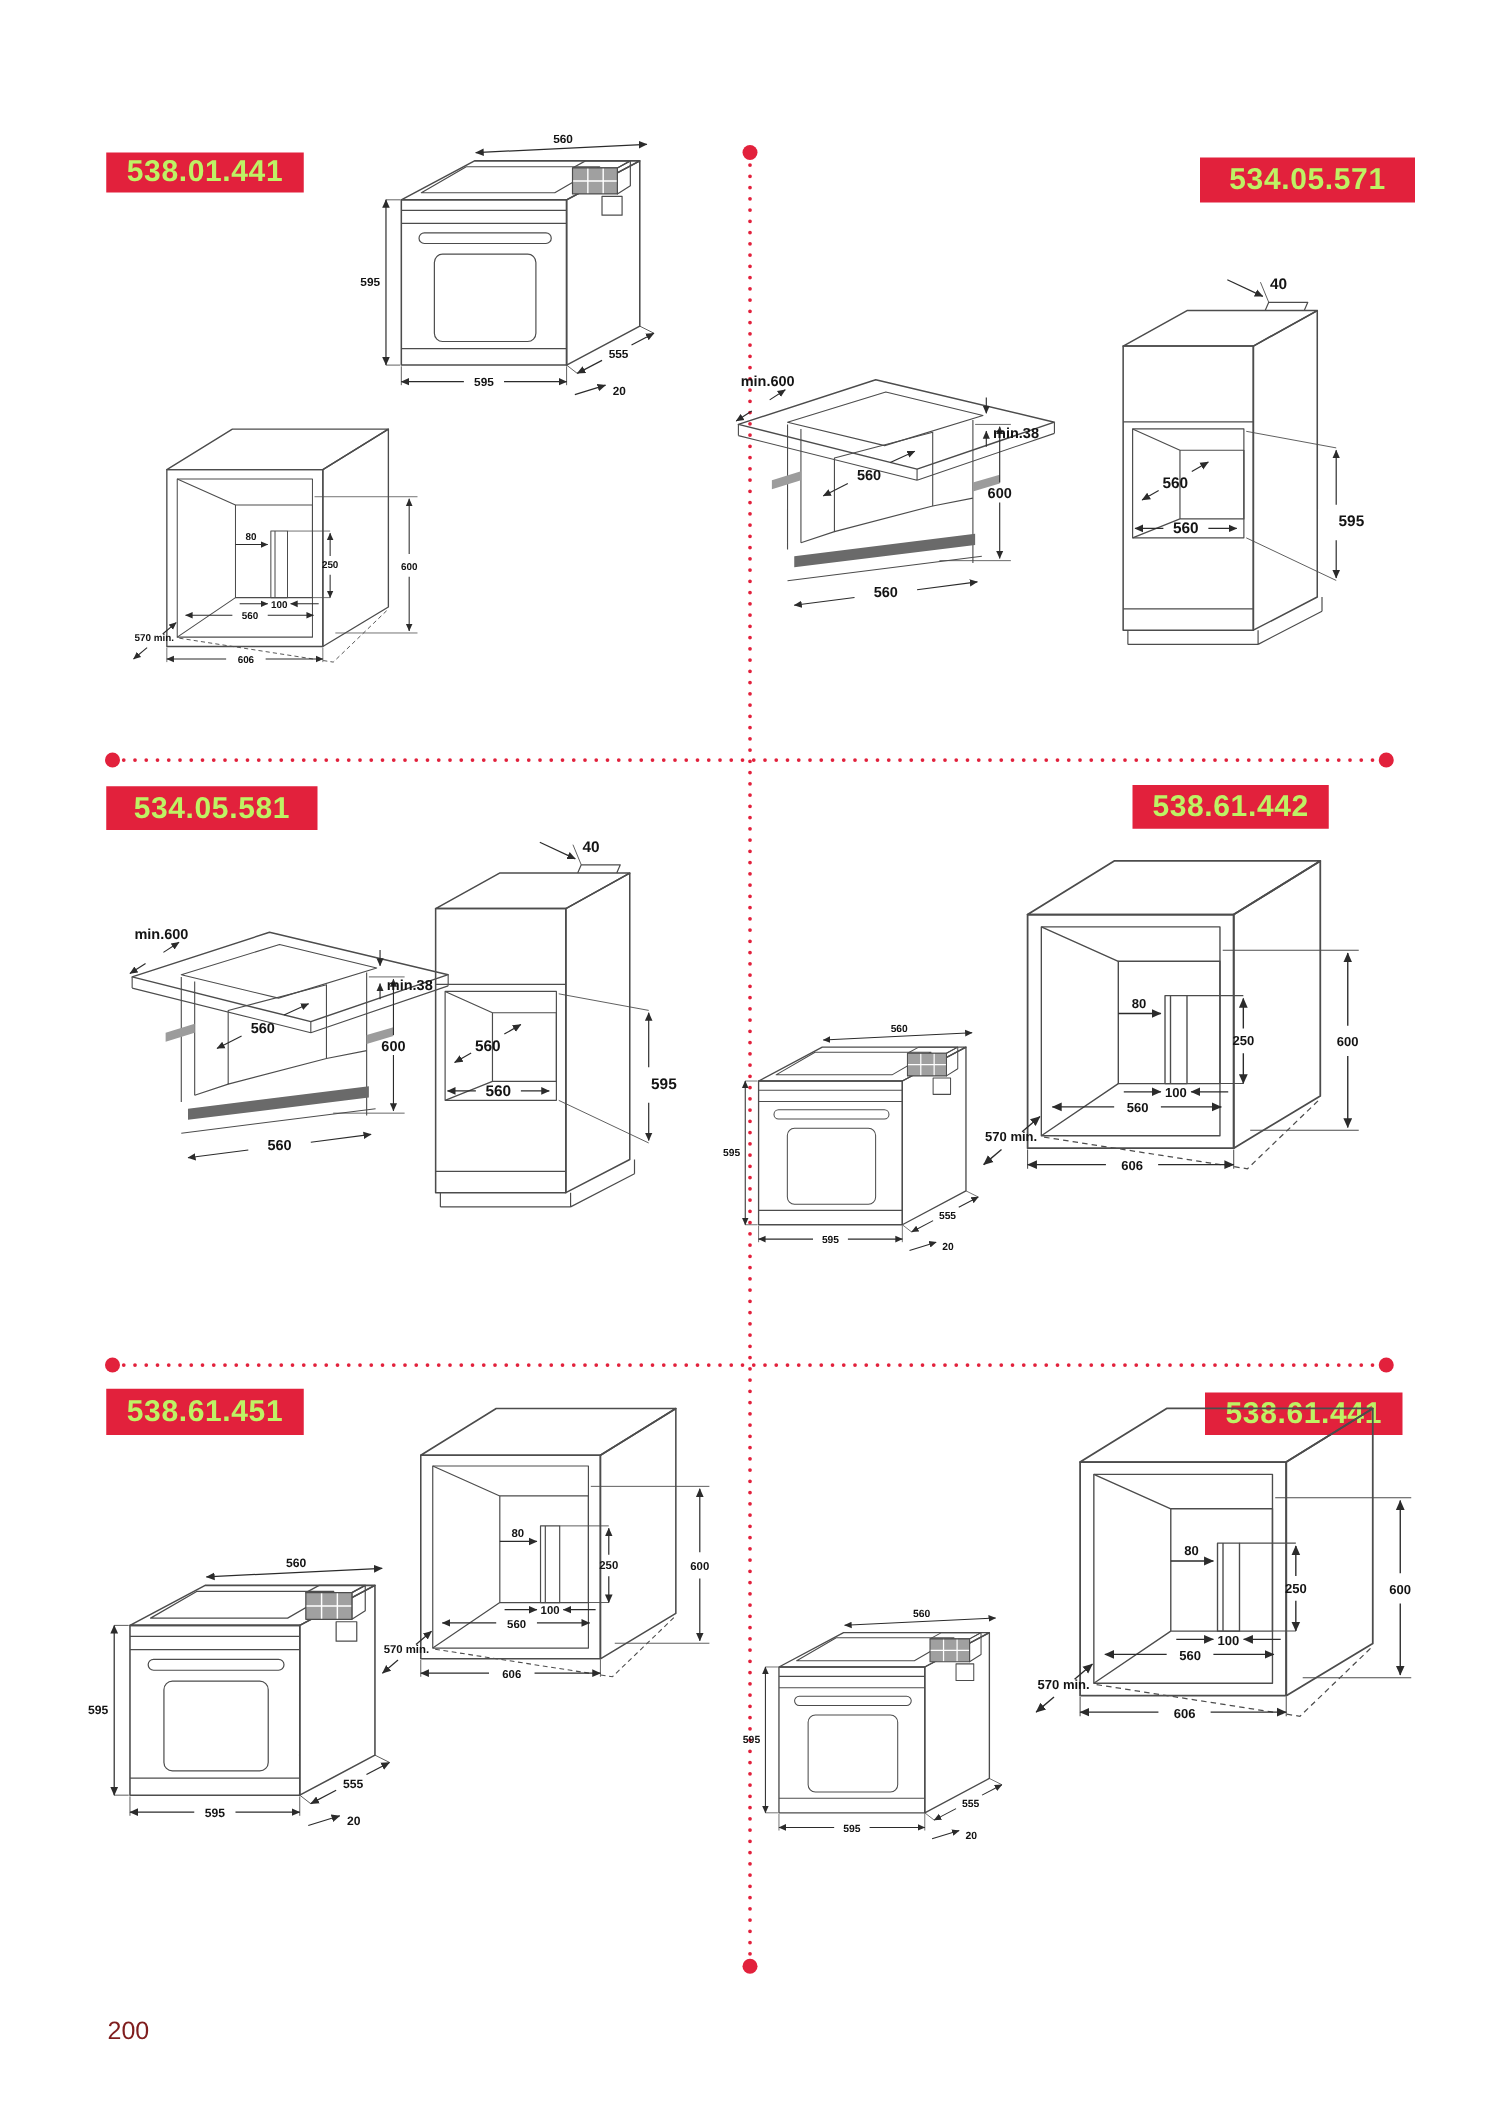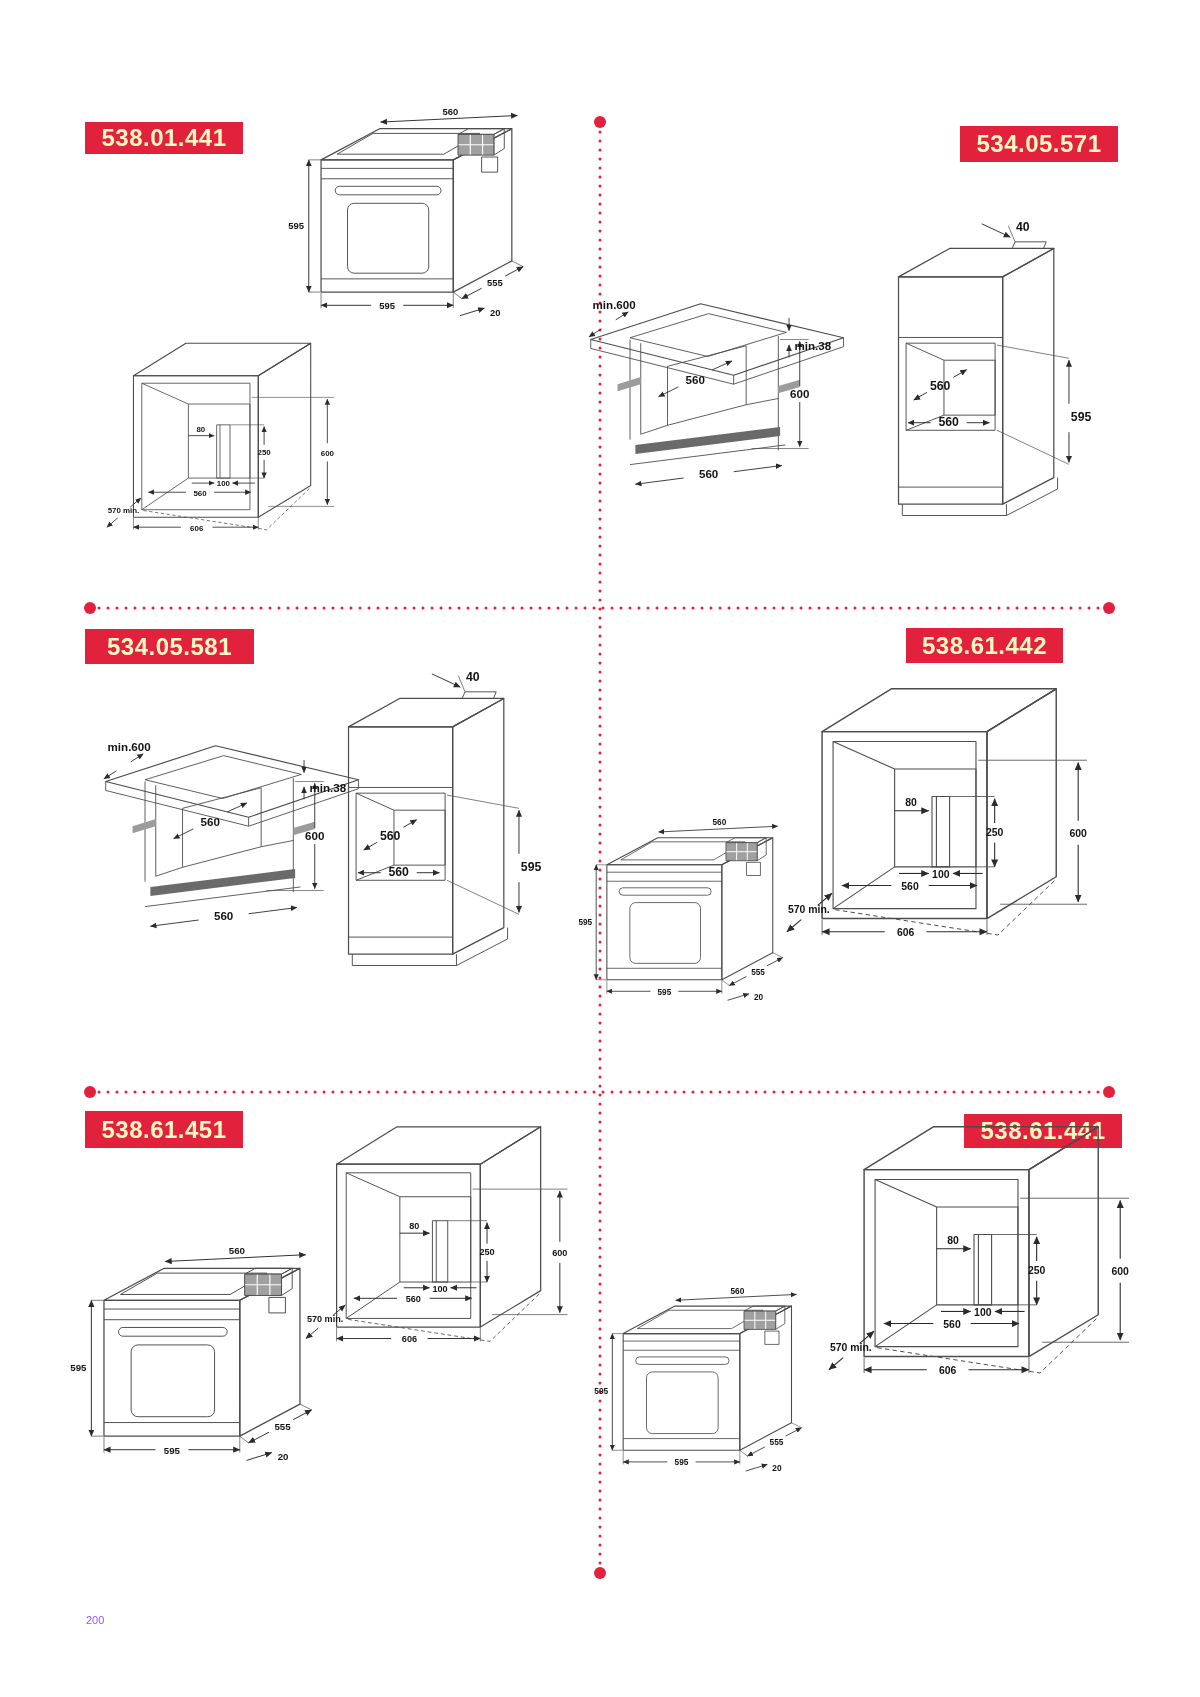--- a/index.html
+++ b/index.html
@@ -1,38 +1,38 @@
 <!DOCTYPE html>
 <html><head>
 <meta charset="utf-8">
 <style>
   html,body{margin:0;padding:0;background:#fff;}
   .page{position:relative;width:1200px;height:1697px;background:#ffffff;overflow:hidden;
         font-family:"Liberation Sans",sans-serif;}
   .grid{position:absolute;left:0;top:0;pointer-events:none;}
   .dots{stroke:#e2213c;stroke-width:3;stroke-dasharray:0 9;stroke-linecap:round;fill:none;}
   .enddot{fill:#e2213c;}
-  .badge{position:absolute;background:#e2213c;color:#fef9c3;display:flex;align-items:center;
+  .badge{position:absolute;background:#e2213c;color:#bef264;display:flex;align-items:center;
          justify-content:center;font-weight:700;font-size:24px;letter-spacing:.5px;}
   .draw{position:absolute;overflow:visible;}
   .ln{fill:none;stroke:#4c4c4c;stroke-width:1.3;stroke-linejoin:round;}
   .ln2{fill:none;stroke:#4c4c4c;stroke-width:1;stroke-linejoin:round;}
   .thin{fill:none;stroke:#4c4c4c;stroke-width:.75;}
   .dash{fill:none;stroke:#4c4c4c;stroke-width:.9;stroke-dasharray:4 3;}
   .dim{fill:none;stroke:#2b2b2b;stroke-width:1;}
   .fillg{fill:#9c9c9c;stroke:none;}
   .filld{fill:#6a6a6a;stroke:none;}
   .vent{fill:#a0a0a0;stroke:none;}
   .vgrid{stroke:#ffffff;stroke-width:1.2;fill:none;}
   text{fill:#141414;font-family:"Liberation Sans",sans-serif;}
   .dA{font-size:10px;font-weight:700;}
   .dB{font-size:9.5px;font-weight:700;}
   .dC{font-size:13px;font-weight:700;}
   .dD{font-size:13px;font-weight:700;}
-  .pagenum{position:absolute;left:86px;top:1614px;font-size:11px;color:#8b5cf6;}
+  .pagenum{position:absolute;left:86px;top:1614px;font-size:20px;color:#7f1d1d;}
 </style>
 </head>
 <body>
 
 <div class="page">
 
 <svg width="0" height="0" style="position:absolute" aria-hidden="true">
   <defs>
     <marker id="arr" markerWidth="8" markerHeight="8" viewBox="0 0 10 10" refX="8.5" refY="5" orient="auto-start-reverse" markerUnits="userSpaceOnUse">
       <path d="M0,1 L9,5 L0,9 Z" fill="#2b2b2b"></path>
@@ -168,21 +168,21 @@
     <text class="dB" x="148" y="200" text-anchor="middle">100</text>
     <text class="dB" x="197" y="162" text-anchor="middle">250</text>
     <text class="dB" x="273" y="163" text-anchor="middle">600</text>
     <text class="dB" x="28" y="232" text-anchor="middle">570 min.</text>
     <text class="dB" x="120" y="211" text-anchor="middle">560</text>
     <text class="dB" x="116" y="253" text-anchor="middle">606</text>
   </svg>
 </div>
 
 <div>
-  <div class="badge" style="left:960px;top:126px;width:158px;height:36px">534.05.571</div>
+  <div class="badge" style="left:960px;top:126px;width:172px;height:36px">534.05.571</div>
 
   <svg class="draw" style="left:580px;top:250px;width:268px;height:255px" viewBox="0 0 300 285">
     <use href="#g-cutout"></use>
     <text class="dC" x="14" y="66">min.600</text>
     <text class="dC" x="129" y="150" text-anchor="middle">560</text>
     <text class="dC" x="246" y="166" text-anchor="middle">600</text>
     <text class="dC" x="240" y="112">min.38</text>
     <text class="dC" x="144" y="255" text-anchor="middle">560</text>
   </svg>
 

